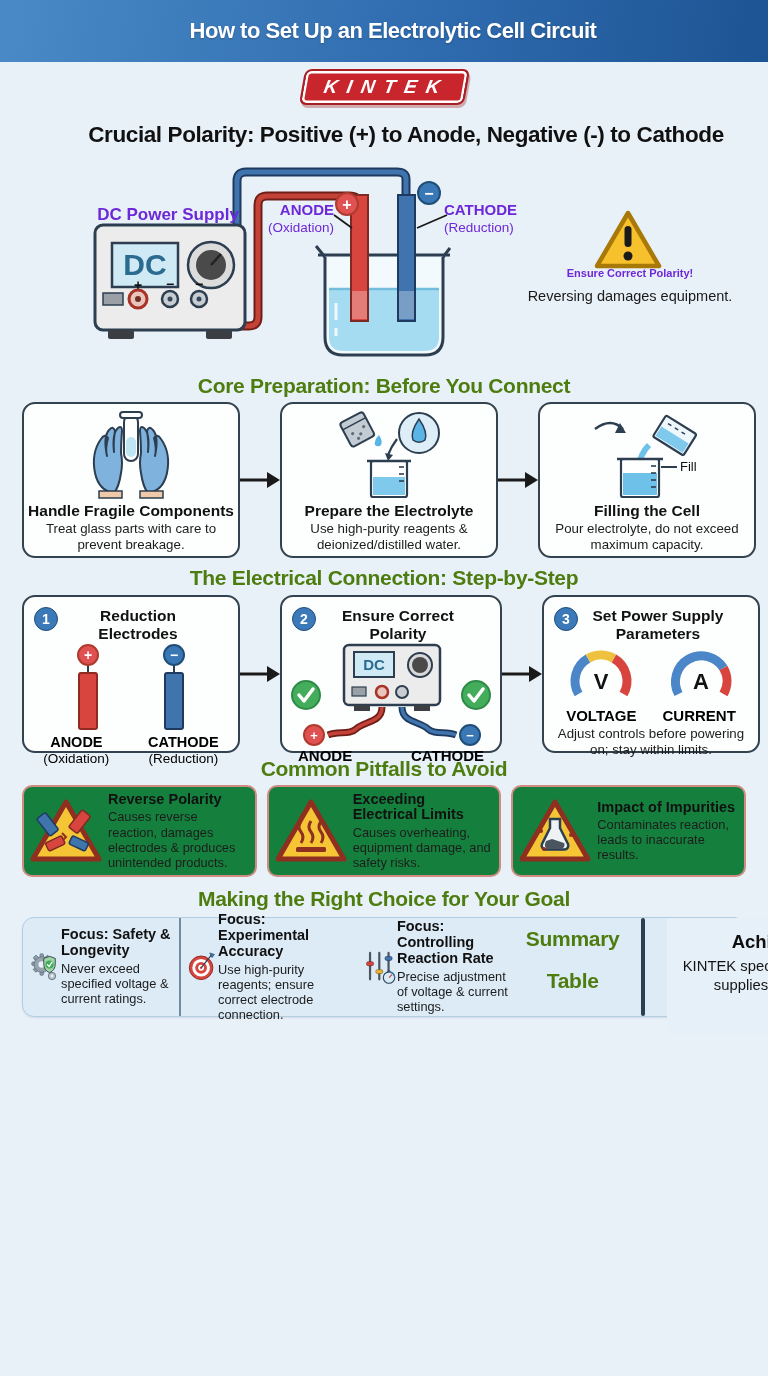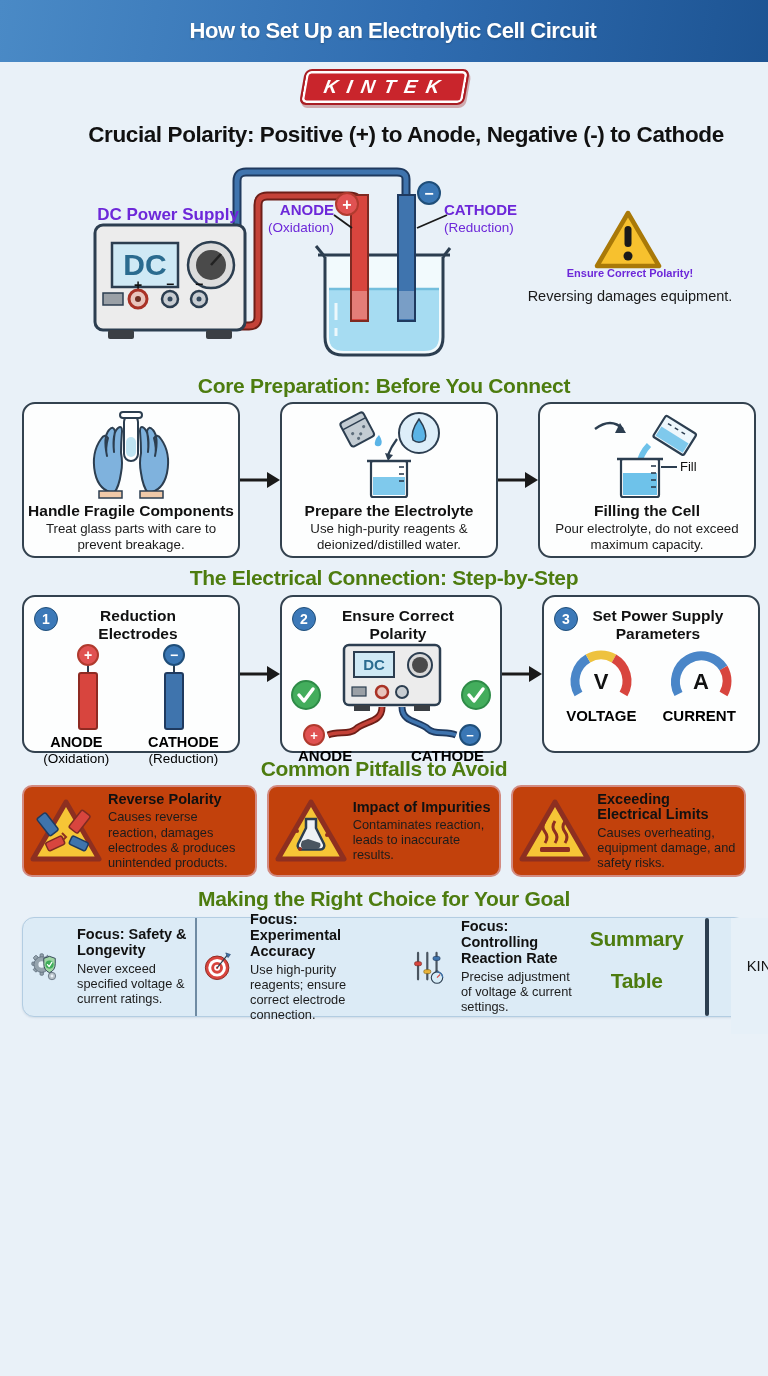--- a/index.html
+++ b/index.html
@@ -49,28 +49,28 @@
   .step-head { display:flex; align-items:flex-start; justify-content:flex-start; padding:4px 10px 0 10px; gap:8px; }
   .step-num { flex:0 0 24px; height:24px; border-radius:50%; background:#3c79b8; border:1.5px solid #1f4e79; color:#fff; font-size:14px; font-weight:bold; line-height:22px; text-align:center; }
   .step-title { flex:1; font-size:15.5px; font-weight:bold; color:#111; line-height:1.15; text-align:center; padding-right:18px; }
   .elec-labels { display:flex; justify-content:space-around; font-size:14.5px; font-weight:bold; line-height:1.1; }
   .s2-labels { display:flex; justify-content:space-between; padding:0 16px; font-size:15px; font-weight:bold; margin-top:-4px; }
   .gauge-labels { display:flex; justify-content:center; gap:26px; font-size:15px; font-weight:bold; margin-top:-2px; }
   .step3-text { font-size:13.3px; line-height:1.2; padding-top:2px; }
 
   
   .pit-row { display:flex; justify-content:space-between; padding:0 22px; gap:10px; }
-  .pit-card { flex:1; background:#c2410c; border:2px solid #d28b82; border-radius:10px; height:92px; display:flex; align-items:center; padding:4px 6px 4px 4px; gap:4px; }
+  .pit-card { flex:1; background:#15803d; border:2px solid #d28b82; border-radius:10px; height:92px; display:flex; align-items:center; padding:4px 6px 4px 4px; gap:4px; }
   .pit-card .txt { flex:1; }
   .pit-title { font-size:14.5px; font-weight:bold; line-height:1.05; color:#111; }
   .pit-text { font-size:12.8px; line-height:1.18; color:#1c1c1c; margin-top:2px; }
 
   
   .choice-panel { margin:0 22px; background:#dcebf6; border:1.5px solid #b3cde2; border-radius:12px; height:100px; display:flex; box-shadow:0 1px 2px rgba(80,110,140,.15); }
-  .choice-item { flex:1; display:flex; align-items:center; padding:6px 4px 6px 6px; gap:16px; }
+  .choice-item { flex:1; display:flex; align-items:center; padding:6px 4px 6px 6px; gap:0; }
   .choice-item + .choice-item { border-left:2px solid #6f8ba3; }
   .choice-title { font-size:14.5px; font-weight:bold; line-height:1.1; color:#111; }
   .choice-text { font-size:12.8px; line-height:1.18; color:#1c1c1c; margin-top:2px; }
 
   
   .sum-wrap { margin:0 22px; border:2.5px solid #2c3e50; border-radius:10px; overflow:hidden; background:#fff; }
   table.sum { width:100%; border-collapse:collapse; }
   table.sum th, table.sum td { border:1.5px solid #2c3e50; font-size:14.8px; padding:4px 9px; }
   table.sum th { color:#fff; font-weight:bold; text-align:center; height:28px; }
   table.sum th:nth-child(1) { background:linear-gradient(90deg,#4493cd,#3a87c3); width:134px; }
@@ -371,20 +371,21 @@
         <g transform="translate(100,0)">
           <path d="M12.5 51 A26 26 0 0 1 57.5 25" fill="none" stroke="#4a86c8" stroke-width="9"></path>
           <path d="M57.5 25 A26 26 0 0 1 57.5 51" fill="none" stroke="#d8453e" stroke-width="9"></path>
           <text x="35" y="46" text-anchor="middle" font-size="22" font-weight="bold" fill="#111">A</text>
         </g>
       </svg>
       <div class="gauge-labels">
         <span>VOLTAGE</span>
         <span>CURRENT</span>
       </div>
+      <div class="card-text step3-text">Adjust controls before powering on; stay within limits.</div>
     </div>
   </div>
 
   <div class="sec-title t-pit">Common Pitfalls to Avoid</div>
   <div class="pit-row">
 
     <div class="pit-card">
       <svg width="76" height="68" viewBox="0 0 76 68">
         <path d="M38 5 L71 62 L5 62 Z" fill="#f6c536" stroke="#8e2f20" stroke-width="5" stroke-linejoin="round"></path>
         <rect x="14" y="16" width="11" height="22" rx="2" fill="#3f74ad" stroke="#1f3a5f" stroke-width="1.5" transform="rotate(-38 20 27)"></rect>
@@ -395,43 +396,43 @@
       </svg>
       <div class="txt">
         <div class="pit-title">Reverse Polarity</div>
         <div class="pit-text">Causes reverse reaction, damages electrodes &amp; produces unintended products.</div>
       </div>
     </div>
 
     <div class="pit-card">
       <svg width="76" height="68" viewBox="0 0 76 68">
         <path d="M38 5 L71 62 L5 62 Z" fill="#f6c536" stroke="#8e2f20" stroke-width="5" stroke-linejoin="round"></path>
+        <path d="M28 24 q-4 6 0 11 q4 5 0 11" fill="none" stroke="#8e2f20" stroke-width="3"></path>
+        <path d="M38 24 q-4 6 0 11 q4 5 0 11" fill="none" stroke="#8e2f20" stroke-width="3"></path>
+        <path d="M48 24 q-4 6 0 11 q4 5 0 11" fill="none" stroke="#8e2f20" stroke-width="3"></path>
+        <rect x="23" y="50" width="30" height="5" rx="1.5" fill="#8e2f20"></rect>
+      </svg>
+      <div class="txt">
+        <div class="pit-title">Exceeding Electrical Limits</div>
+        <div class="pit-text">Causes overheating, equipment damage, and safety risks.</div>
+      </div>
+    </div>
+
+    <div class="pit-card">
+      <svg width="76" height="68" viewBox="0 0 76 68">
+        <path d="M38 5 L71 62 L5 62 Z" fill="#f6c536" stroke="#8e2f20" stroke-width="5" stroke-linejoin="round"></path>
         <path d="M33 22 h10 v9 l8 16 a4 4 0 0 1 -3.6 5.6 h-18.8 a4 4 0 0 1 -3.6 -5.6 l8 -16 Z" fill="#eef2f5" stroke="#2c3e50" stroke-width="2.5"></path>
         <path d="M29 44 l6 -2 l12 4 a4 4 0 0 1 -3 6 h-13 a4 4 0 0 1 -3 -5 Z" fill="#4a5560"></path>
         <circle cx="24" cy="34" r="2" fill="#8e2f20"></circle>
         <circle cx="54" cy="38" r="2" fill="#8e2f20"></circle>
         <circle cx="27" cy="52" r="2" fill="#8e2f20"></circle>
       </svg>
       <div class="txt">
         <div class="pit-title">Impact of Impurities</div>
         <div class="pit-text">Contaminates reaction, leads to inaccurate results.</div>
-      </div>
-    </div>
-
-    <div class="pit-card">
-      <svg width="76" height="68" viewBox="0 0 76 68">
-        <path d="M38 5 L71 62 L5 62 Z" fill="#f6c536" stroke="#8e2f20" stroke-width="5" stroke-linejoin="round"></path>
-        <path d="M28 24 q-4 6 0 11 q4 5 0 11" fill="none" stroke="#8e2f20" stroke-width="3"></path>
-        <path d="M38 24 q-4 6 0 11 q4 5 0 11" fill="none" stroke="#8e2f20" stroke-width="3"></path>
-        <path d="M48 24 q-4 6 0 11 q4 5 0 11" fill="none" stroke="#8e2f20" stroke-width="3"></path>
-        <rect x="23" y="50" width="30" height="5" rx="1.5" fill="#8e2f20"></rect>
-      </svg>
-      <div class="txt">
-        <div class="pit-title">Exceeding Electrical Limits</div>
-        <div class="pit-text">Causes overheating, equipment damage, and safety risks.</div>
       </div>
     </div>
   </div>
 
   <div class="sec-title t-choice">Making the Right Choice for Your Goal</div>
   <div class="choice-panel">
 
     <div class="choice-item">
       <svg width="78" height="80" viewBox="0 0 78 80">
         <g fill="#95a3ad" stroke="#5d6d7b" stroke-width="2">

